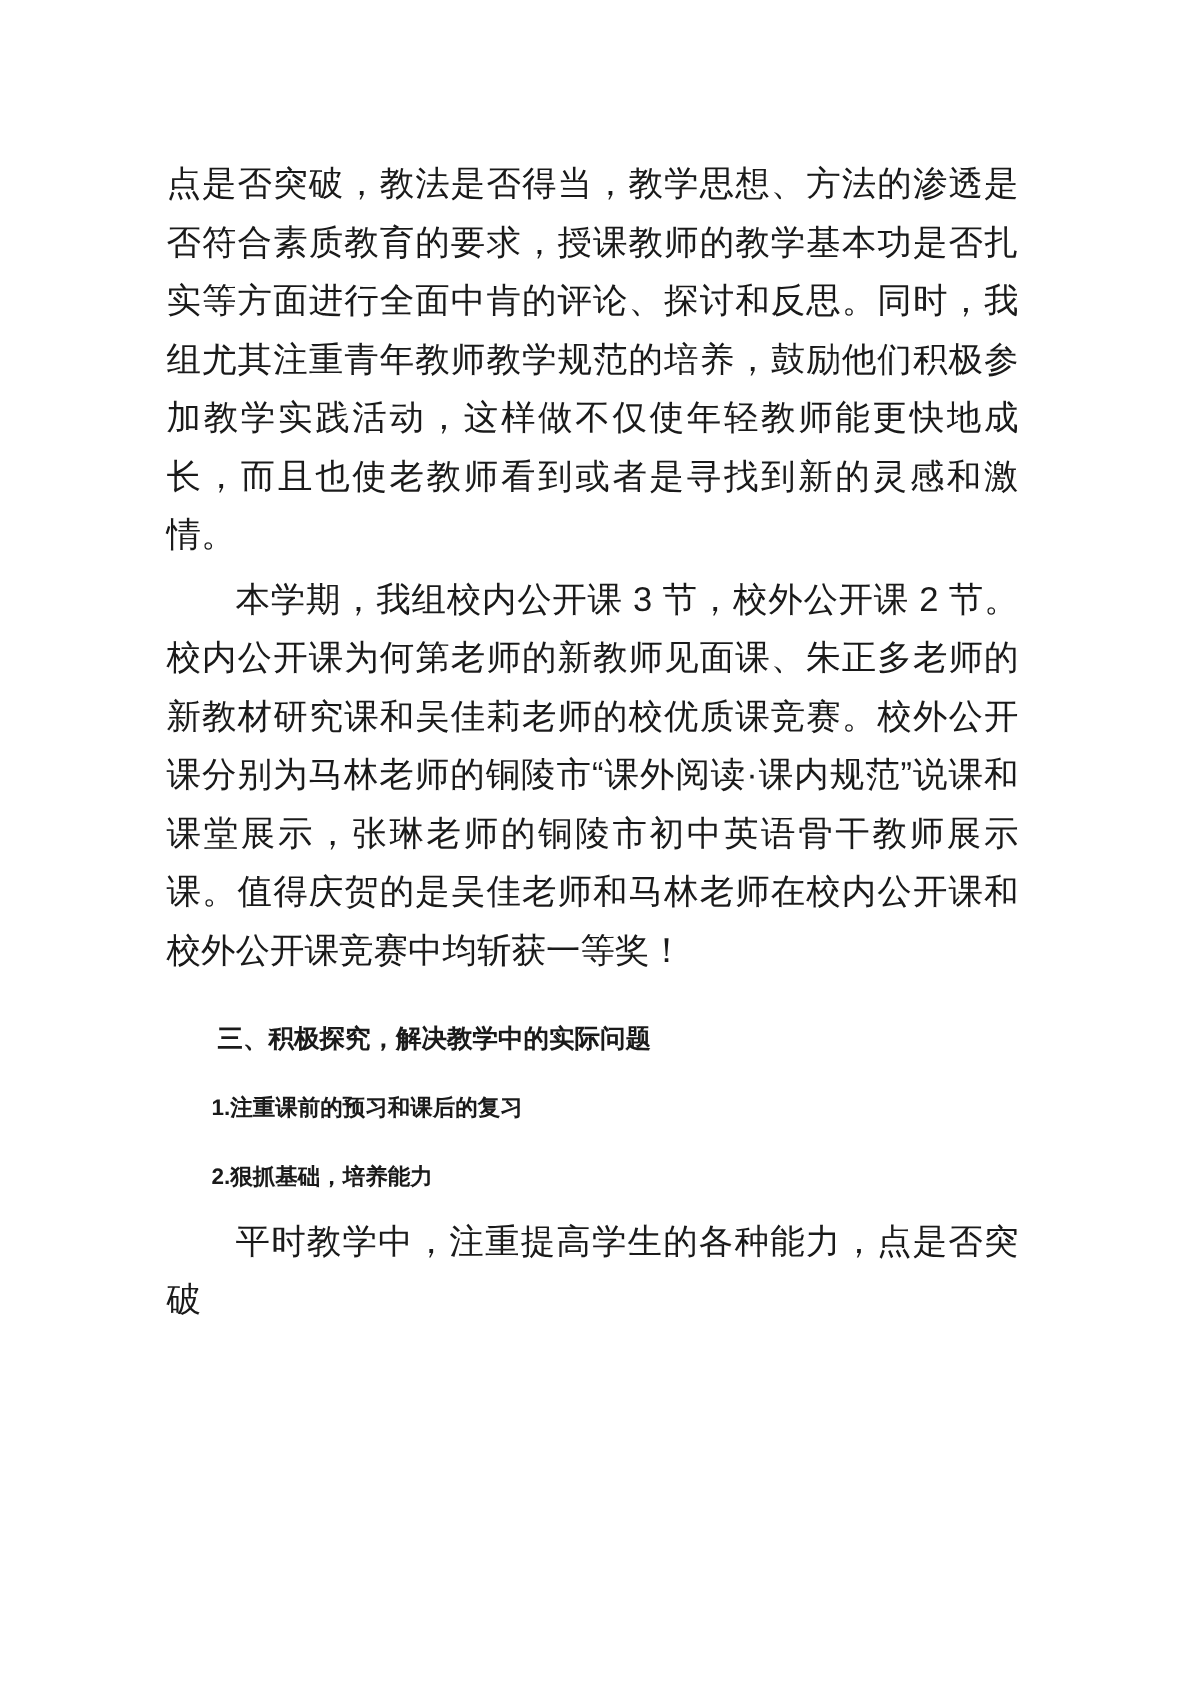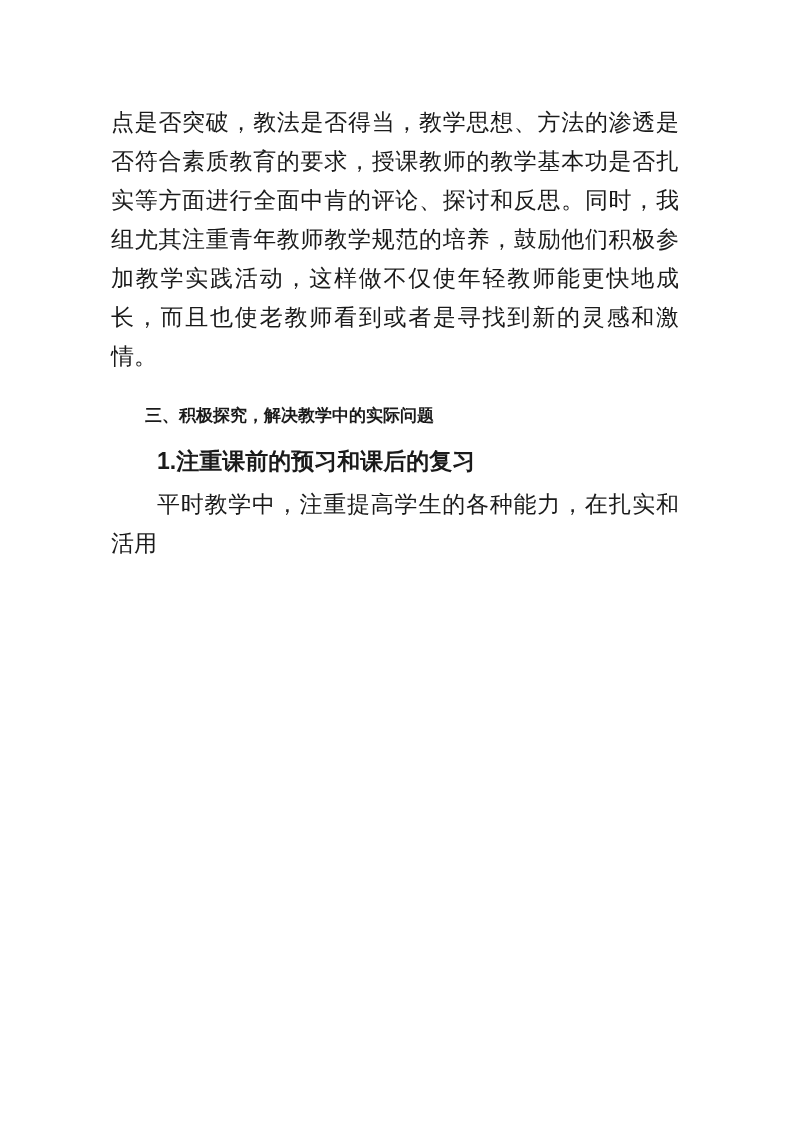--- a/index.html
+++ b/index.html
@@ -33,32 +33,34 @@
   .heading-major {
     margin: 20px 0 0 0;
     font-weight: bold;
     font-size: 17px;
     line-height: 39px;
     text-indent: 2em;
   }
   .heading-minor {
     margin: 7px 0 0 0;
     font-weight: bold;
-    font-size: 23px;
+    font-size: 15px;
     line-height: 39px;
     text-indent: 2em;
   }
 </style>
 </head>
 <body>
 
 <div class="page">
   <p class="para continued">点是否突破，教法是否得当，教学思想、方法的渗透是否符合素质教育的要求，授课教师的教学基本功是否扎实等方面进行全面中肯的评论、探讨和反思。同时，我组尤其注重青年教师教学规范的培养，鼓励他们积极参加教学实践活动，这样做不仅使年轻教师能更快地成长，而且也使老教师看到或者是寻找到新的灵感和激情。</p>
 
+  <p class="para">本学期，我组校内公开课 3 节，校外公开课 2 节。校内公开课为何第老师的新教师见面课、朱正多老师的新教材研究课和吴佳莉老师的校优质课竞赛。校外公开课分别为马林老师的铜陵市“课外阅读·课内规范”说课和课堂展示，张琳老师的铜陵市初中英语骨干教师展示课。值得庆贺的是吴佳老师和马林老师在校内公开课和校外公开课竞赛中均斩获一等奖！</p>
 
   <p class="heading-major">三、积极探究，解决教学中的实际问题</p>
 
   <p class="heading-minor">1.注重课前的预习和课后的复习</p>
 
 
+  <p class="heading-minor">2.狠抓基础，培养能力</p>
 
-  <p class="para">平时教学中，注重提高学生的各种能力，在扎实和活用</p>
+  <p class="para">平时教学中，注重提高学生的各种能力，点是否突破</p>
 </div>
 
 </body></html>

